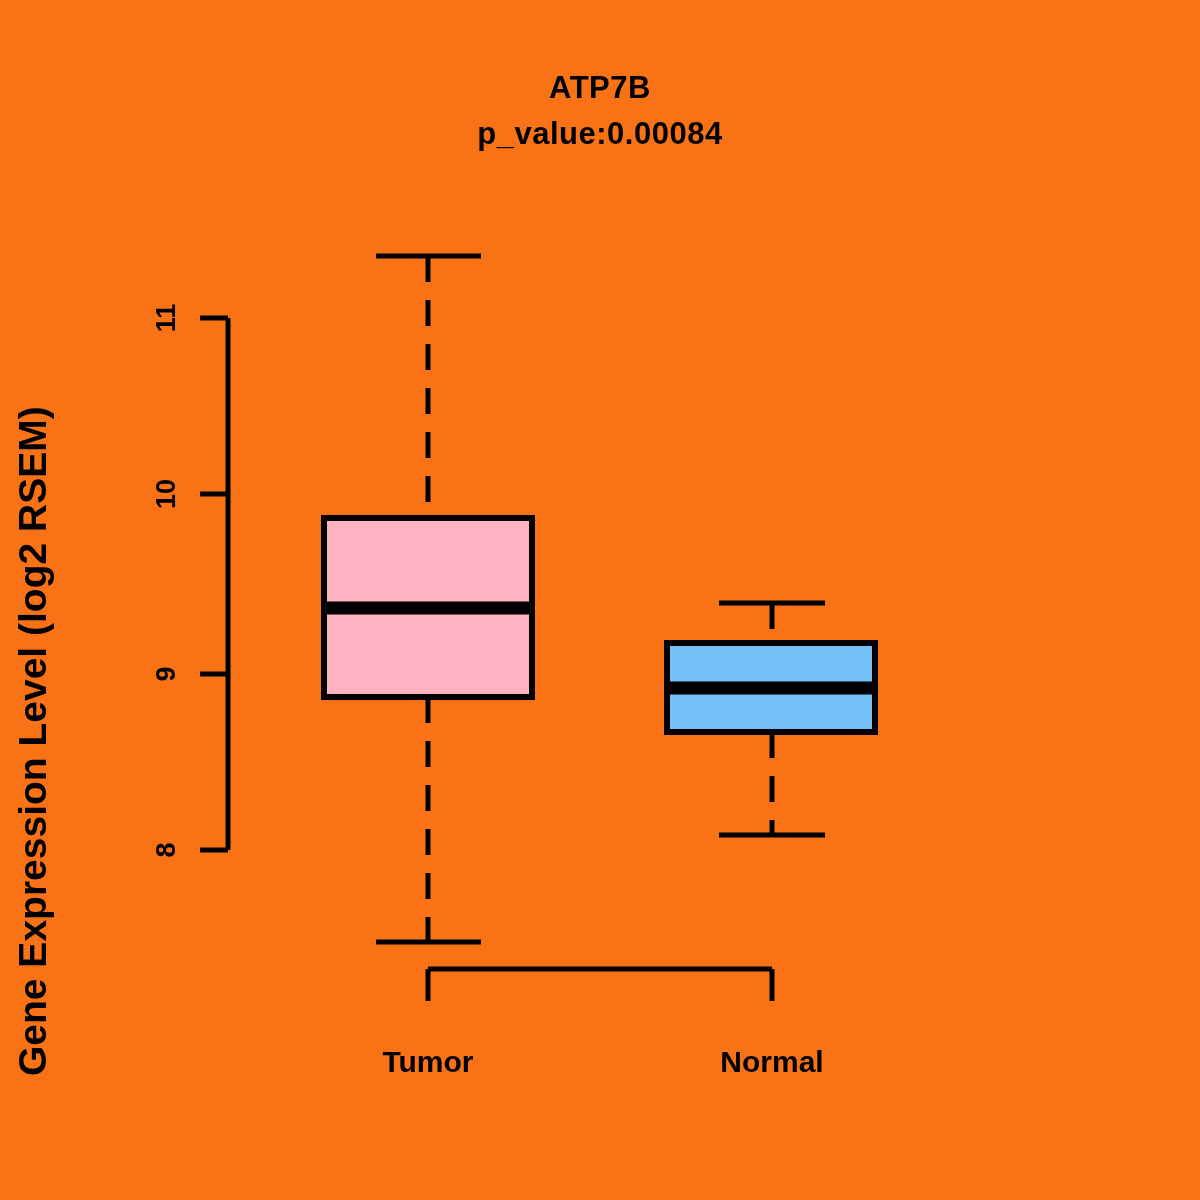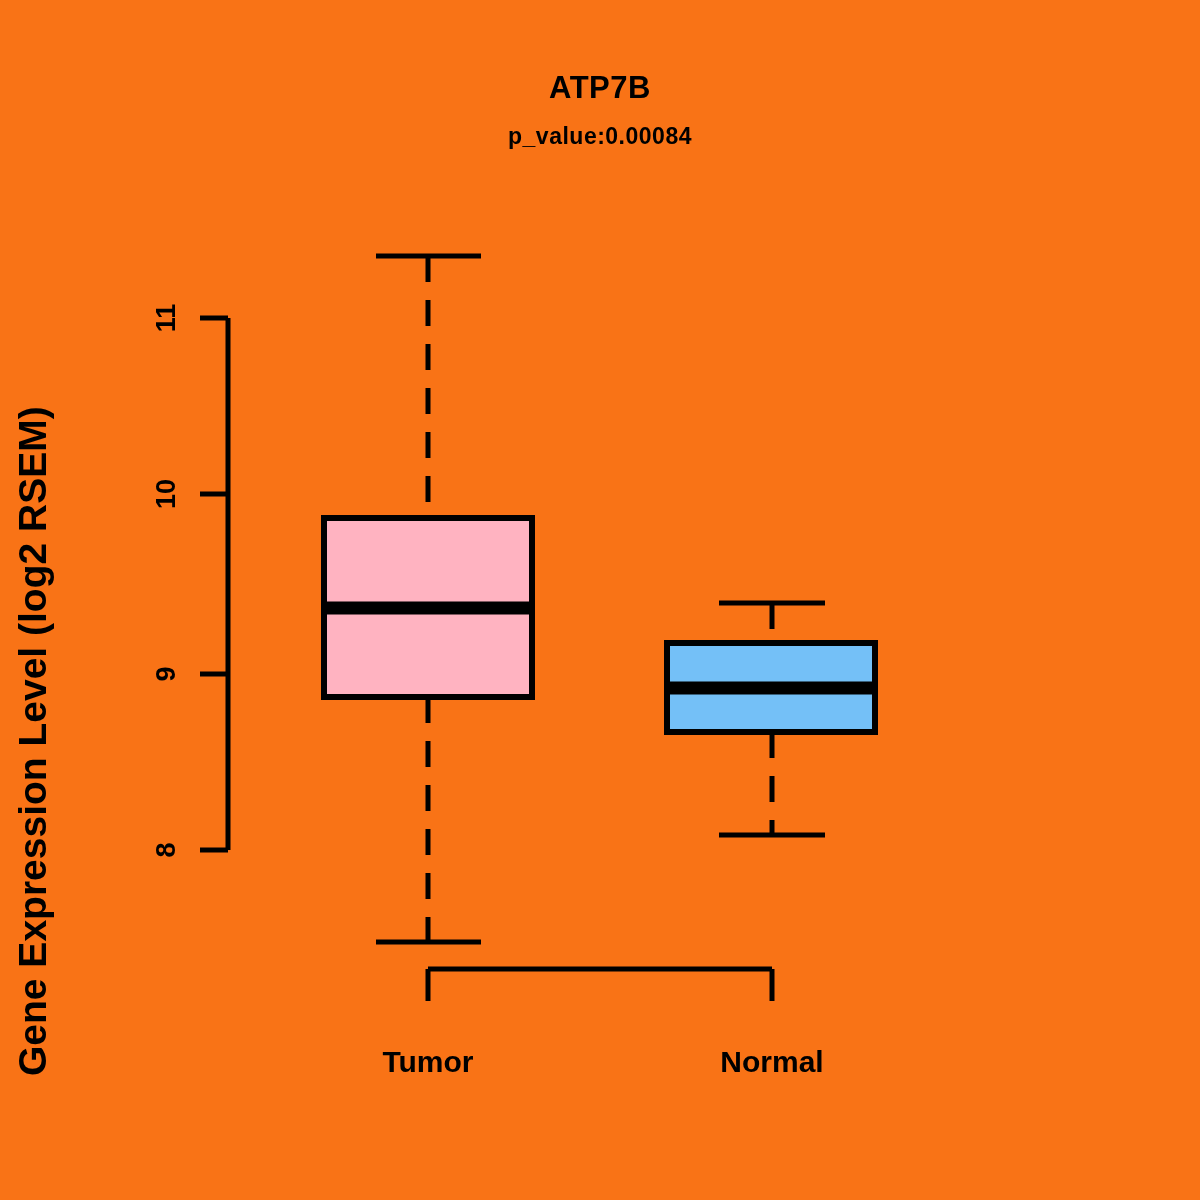--- a/index.html
+++ b/index.html
@@ -25,23 +25,23 @@
     color: #000000;
     line-height: 1.28;
   }
   .title-main {
     display: block;
     font-size: 31px;
     letter-spacing: 0.5px;
   }
   .title-sub {
     display: block;
-    font-size: 23px;
+    font-size: 31px;
     letter-spacing: 0.5px;
-    margin-top: 14px;
+    margin-top: 6px;
   }
   .ylabel {
     position: absolute;
     left: 0;
     top: 0;
     width: 1200px;
     height: 66px;
     transform-origin: 33px 33px;
     transform: rotate(-90deg) translate(-1010px, 0px);
     font-size: 39px;

